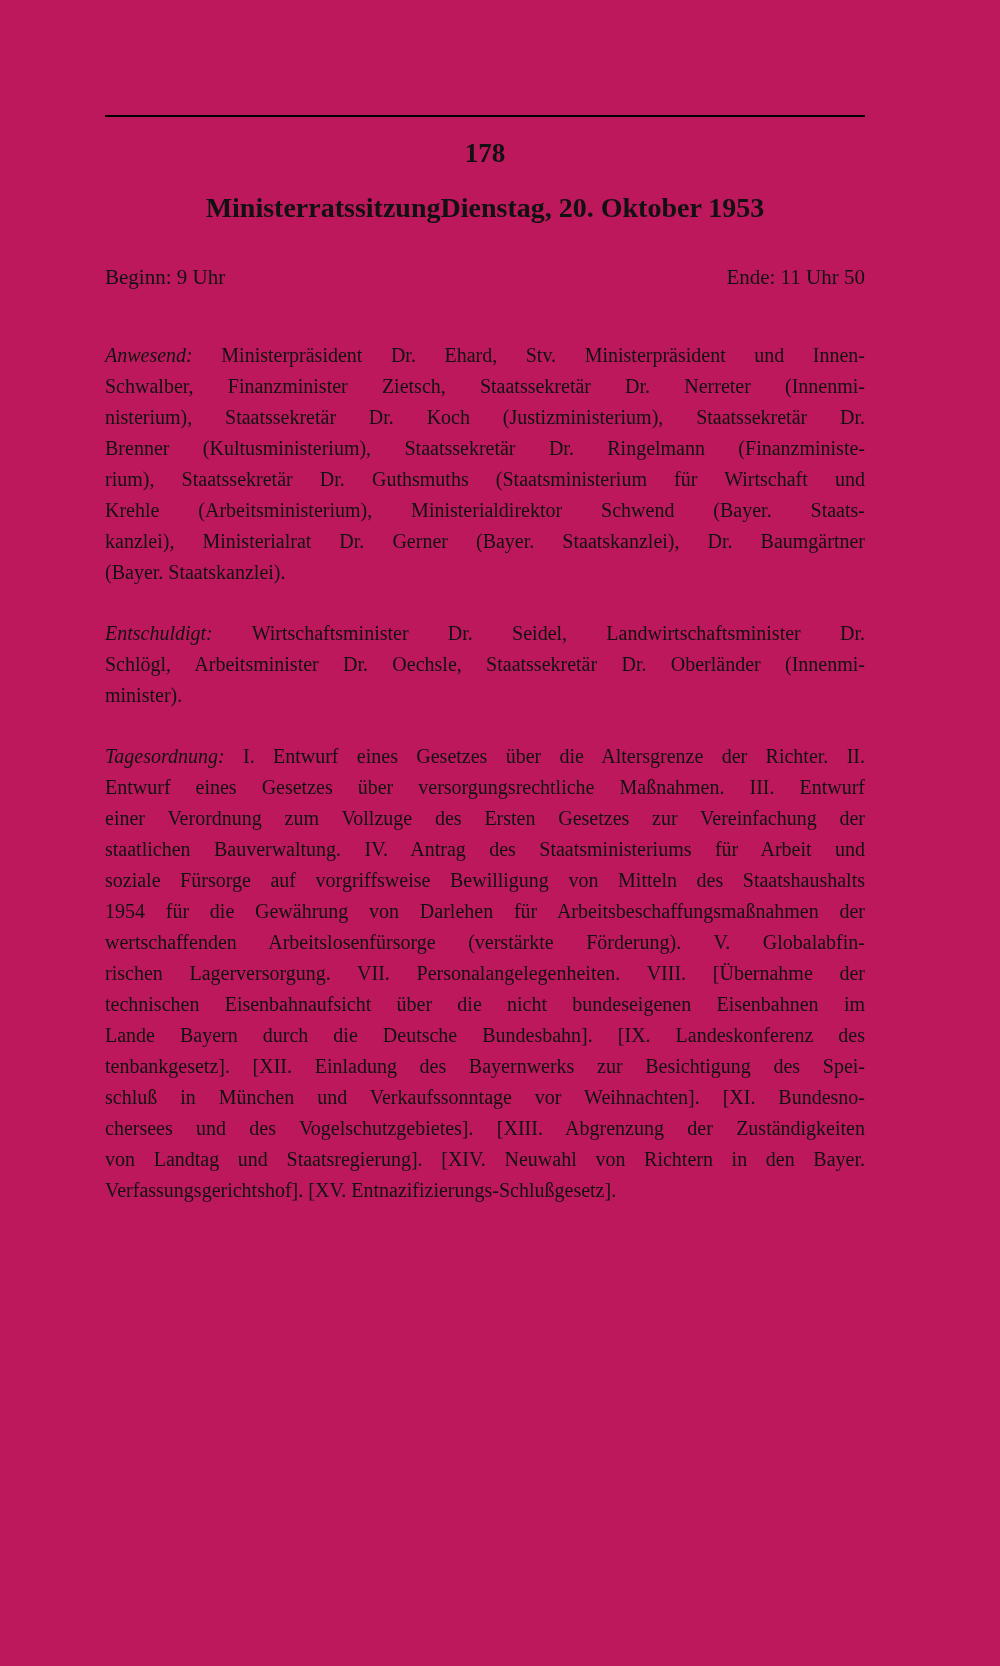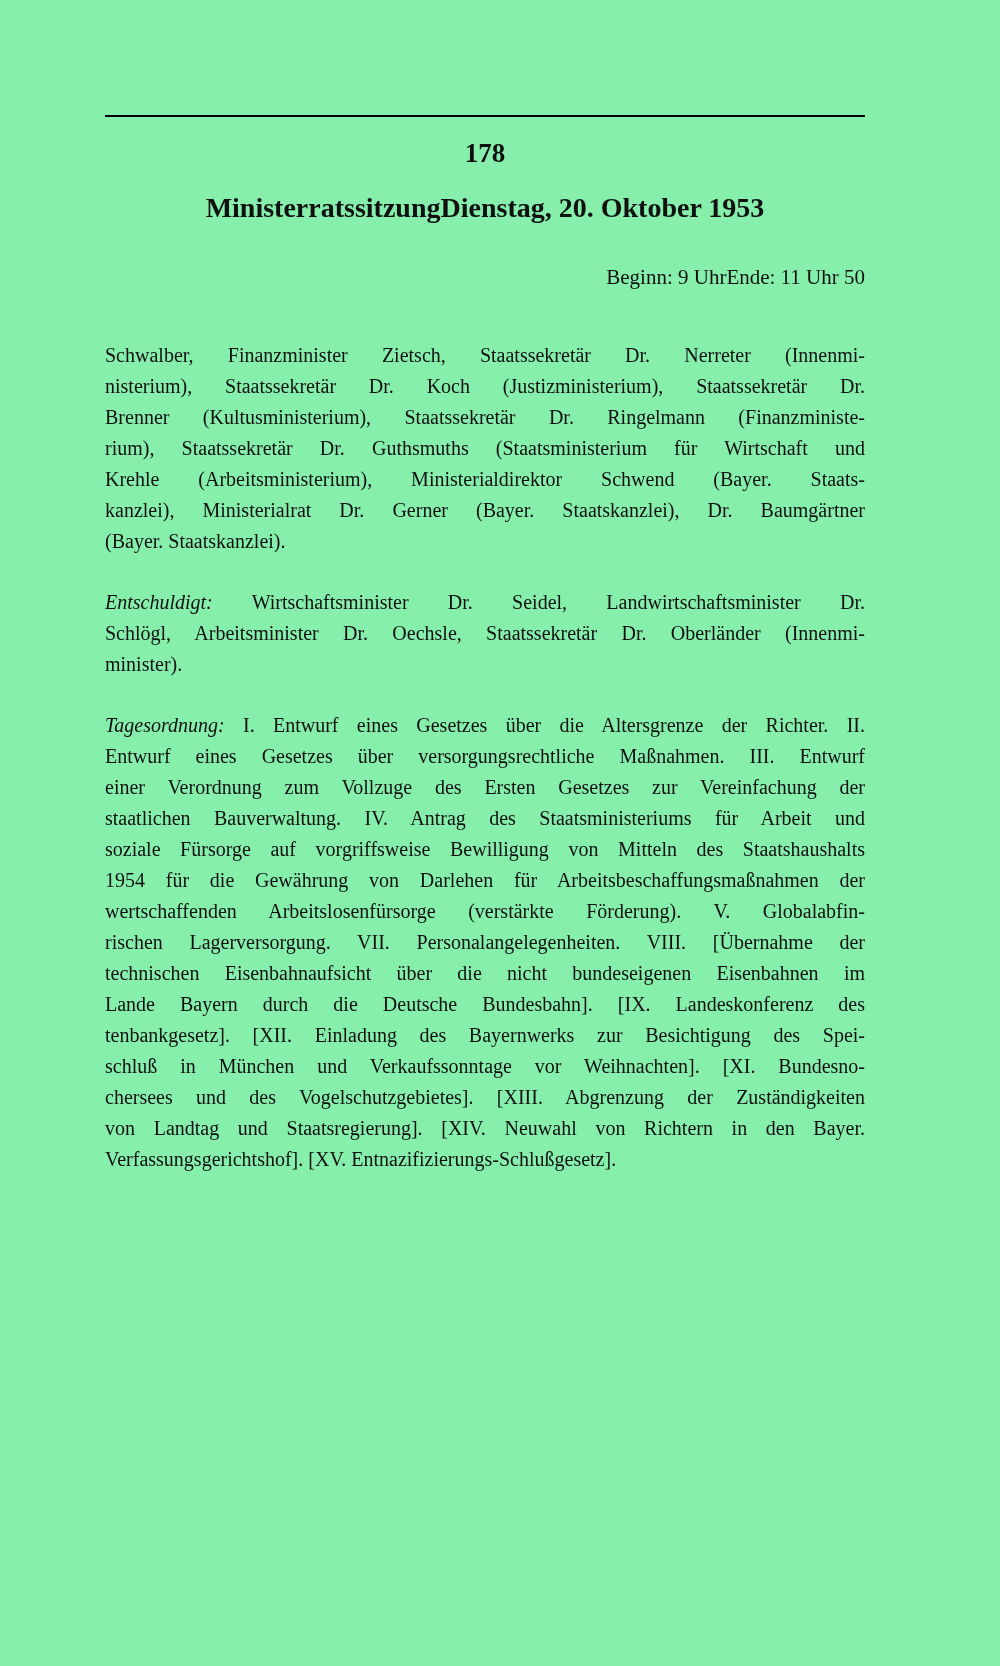--- a/index.html
+++ b/index.html
@@ -4,21 +4,21 @@
 <style>
   html, body {
     margin: 0;
     padding: 0;
     background: #ffffff;
   }
   .page {
     position: relative;
     width: 1000px;
     height: 1666px;
-    background: #86efac;
+    background: #be185d;
     color: #111111;
     font-family: "Liberation Serif", "DejaVu Serif", serif;
     overflow: hidden;
   }
   .content {
     margin-left: 105px;
     margin-right: 135px; 
   }
   .rule {
     margin-top: 115px;
@@ -37,21 +37,21 @@
     display: flex;
     justify-content: center;
     align-items: baseline;
     font-weight: bold;
     font-size: 28px;
     line-height: 34px;
   }
   .times-row {
     margin-top: 40px;
     display: flex;
-    justify-content: flex-end;
+    justify-content: space-between;
     align-items: baseline;
     font-size: 21px;
     line-height: 25px;
   }
   .paragraph {
     font-size: 20px;
     line-height: 31px;
   }
   #paragraphs .paragraph:first-child { margin-top: 50px; }
   .paragraph + .paragraph { margin-top: 30px; }
@@ -82,20 +82,21 @@
       <span class="h-right">Dienstag, 20. Oktober 1953</span>
     </div>
 
     <div class="times-row">
       <span>Beginn: 9 Uhr</span>
       <span>Ende: 11 Uhr 50</span>
     </div>
 
     <div id="paragraphs">
         <div class="paragraph">
+          <div class="line"><span class="lead">Anwesend:</span> Ministerpräsident Dr. Ehard, Stv. Ministerpräsident und Innen-</div>
           <div class="line">Schwalber, Finanzminister Zietsch, Staatssekretär Dr. Nerreter (Innenmi-</div>
           <div class="line">nisterium), Staatssekretär Dr. Koch (Justizministerium), Staatssekretär Dr.</div>
           <div class="line">Brenner (Kultusministerium), Staatssekretär Dr. Ringelmann (Finanzministe-</div>
           <div class="line">rium), Staatssekretär Dr. Guthsmuths (Staatsministerium für Wirtschaft und</div>
           <div class="line">Krehle (Arbeitsministerium), Ministerialdirektor Schwend (Bayer. Staats-</div>
           <div class="line">kanzlei), Ministerialrat Dr. Gerner (Bayer. Staatskanzlei), Dr. Baumgärtner</div>
           <div class="line last">(Bayer. Staatskanzlei).</div>
         </div>
         <div class="paragraph">
           <div class="line"><span class="lead">Entschuldigt:</span> Wirtschaftsminister Dr. Seidel, Landwirtschaftsminister Dr.</div>

